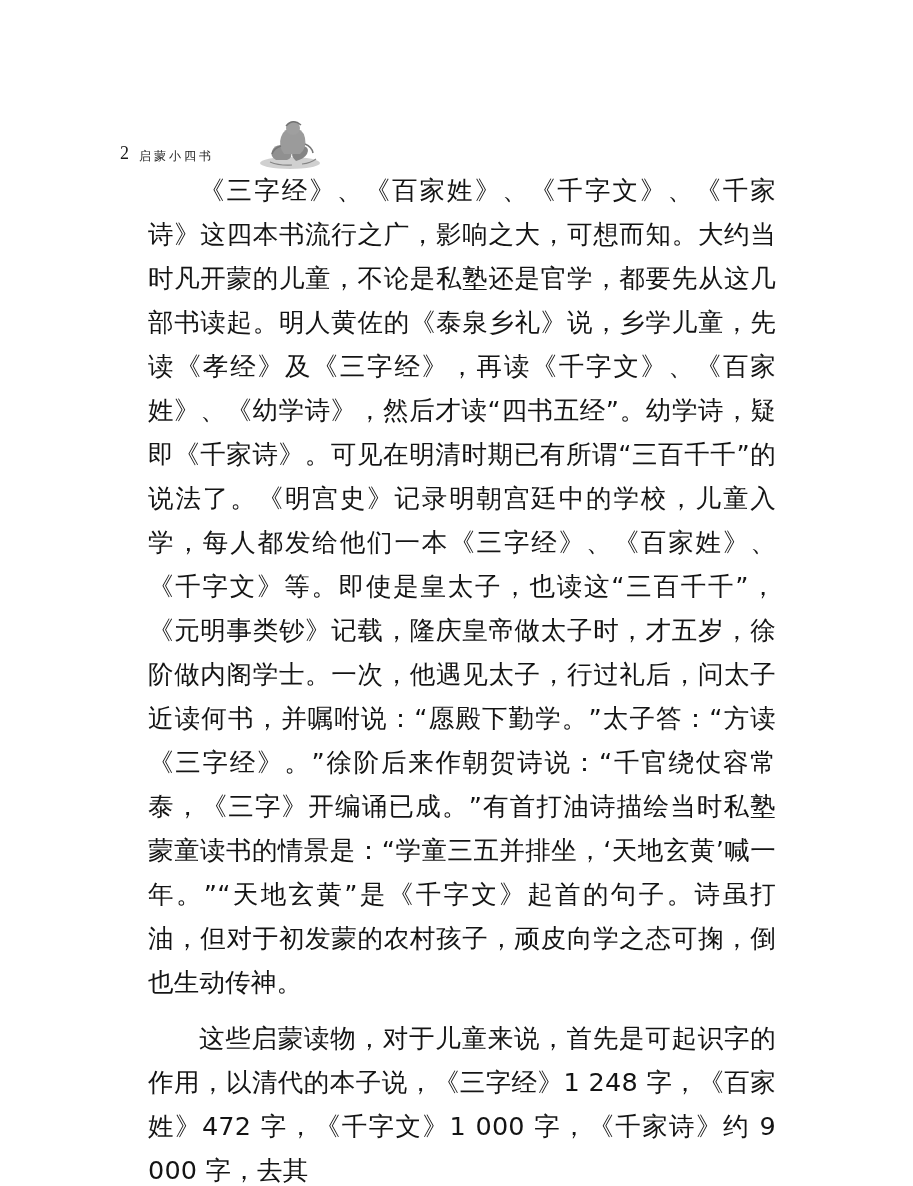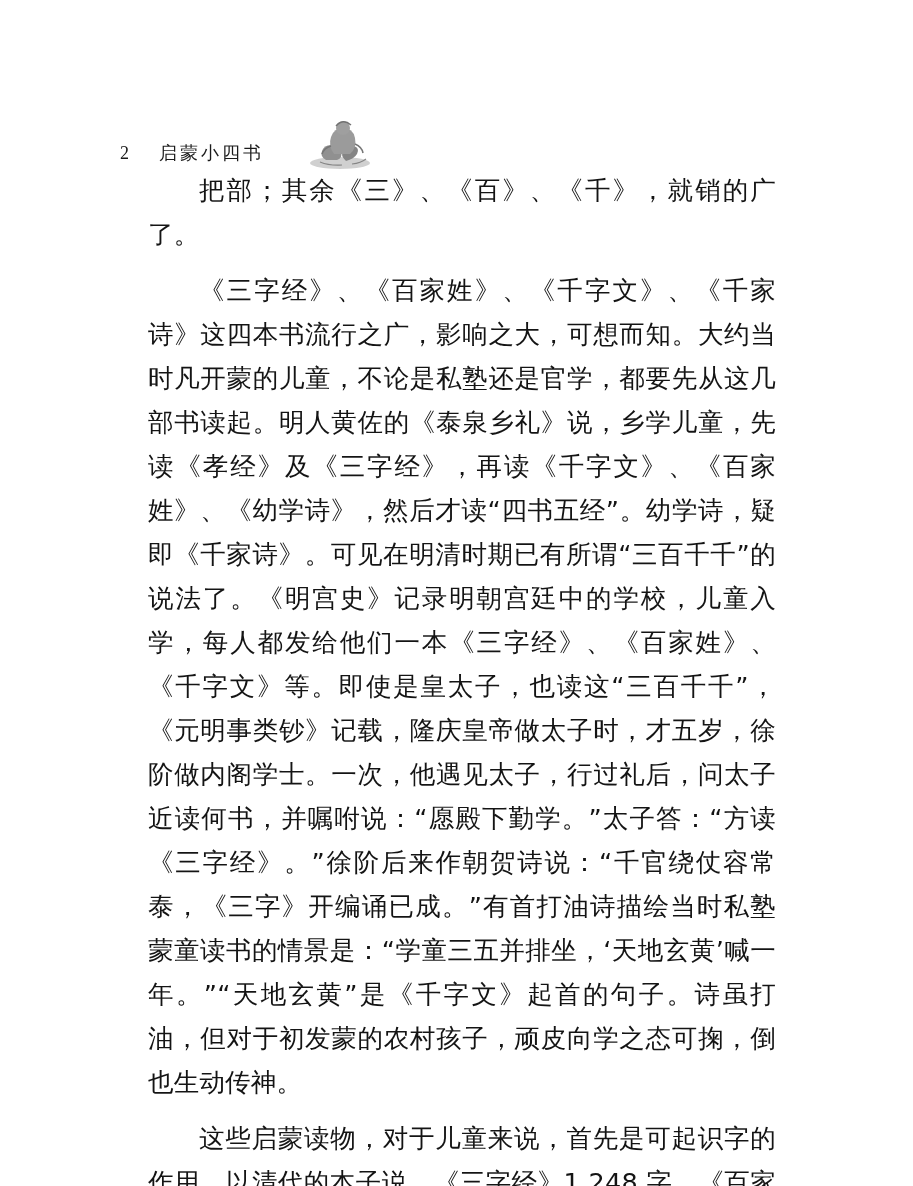--- a/index.html
+++ b/index.html
@@ -32,23 +32,23 @@
     align-items: flex-end;
   }
   .folio {
     font-size: 18px;
     color: #1a1a1a;
     font-family: "Liberation Serif", serif;
     line-height: 1;
     padding-bottom: 10px;
   }
   .running-title {
-    font-size: 18px;
+    font-size: 12px;
     letter-spacing: 3px;
-    margin-left: 30px;
+    margin-left: 10px;
     padding-bottom: 10px;
     line-height: 1;
     font-family: Liberation Sans, sans-serif;
   }
   .ornament {
     margin-left: 26px;
     width: 100px;
     height: 56px;
     position: relative;
     opacity: 0.85;
@@ -95,18 +95,17 @@
           <path d="M41 30 q-7 2 -9 8" fill="none" stroke="#5f5f5f" stroke-width="1.6"></path>
           <path d="M65 28 q7 3 8 9" fill="none" stroke="#5f5f5f" stroke-width="1.6"></path>
           <path d="M30 46 q10 4 22 3" fill="none" stroke="#707070" stroke-width="1.2"></path>
           <path d="M62 48 q9 -1 14 -5" fill="none" stroke="#707070" stroke-width="1.2"></path>
         </g>
       </svg>
     </span>
   </div>
 
   <div class="textblock">
-    <p class="para">把部；其余《三》、《百》、《千》，就销的广了。</p>
     <p class="para">《三字经》、《百家姓》、《千字文》、《千家诗》这四本书流行之广，影响之大，可想而知。大约当时凡开蒙的儿童，不论是私塾还是官学，都要先从这几部书读起。明人黄佐的《泰泉乡礼》说，乡学儿童，先读《孝经》及《三字经》，再读《千字文》、《百家姓》、《幼学诗》，然后才读“四书五经”。幼学诗，疑即《千家诗》。可见在明清时期已有所谓“三百千千”的说法了。《明宫史》记录明朝宫廷中的学校，儿童入学，每人都发给他们一本《三字经》、《百家姓》、《千字文》等。即使是皇太子，也读这“三百千千”，《元明事类钞》记载，隆庆皇帝做太子时，才五岁，徐阶做内阁学士。一次，他遇见太子，行过礼后，问太子近读何书，并嘱咐说：“愿殿下勤学。”太子答：“方读《三字经》。”徐阶后来作朝贺诗说：“千官绕仗容常泰，《三字》开编诵已成。”有首打油诗描绘当时私塾蒙童读书的情景是：“学童三五并排坐，‘天地玄黄’喊一年。”“天地玄黄”是《千字文》起首的句子。诗虽打油，但对于初发蒙的农村孩子，顽皮向学之态可掬，倒也生动传神。</p>
     <p class="para">这些启蒙读物，对于儿童来说，首先是可起识字的作用，以清代的本子说，《三字经》1 248 字，《百家姓》472 字，《千字文》1 000 字，《千家诗》约 9 000 字，去其</p>
   </div>
 
 </div>
 
 </body></html>

